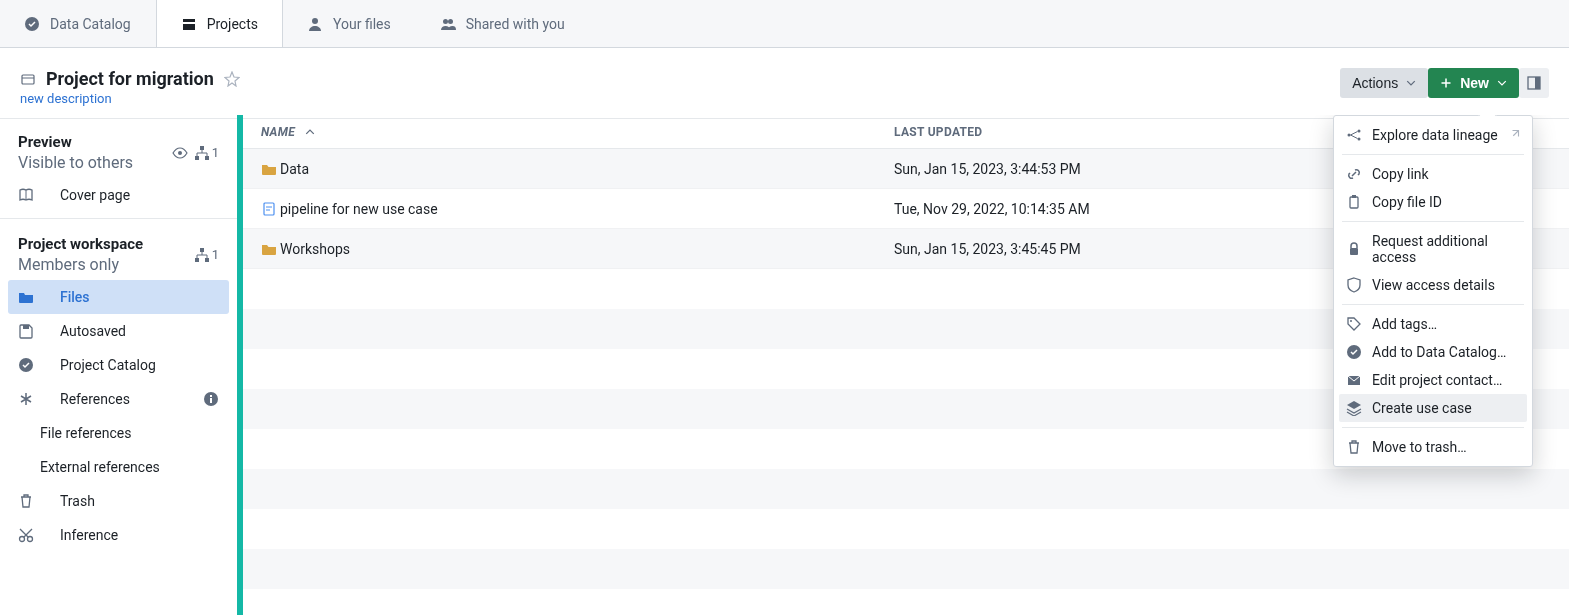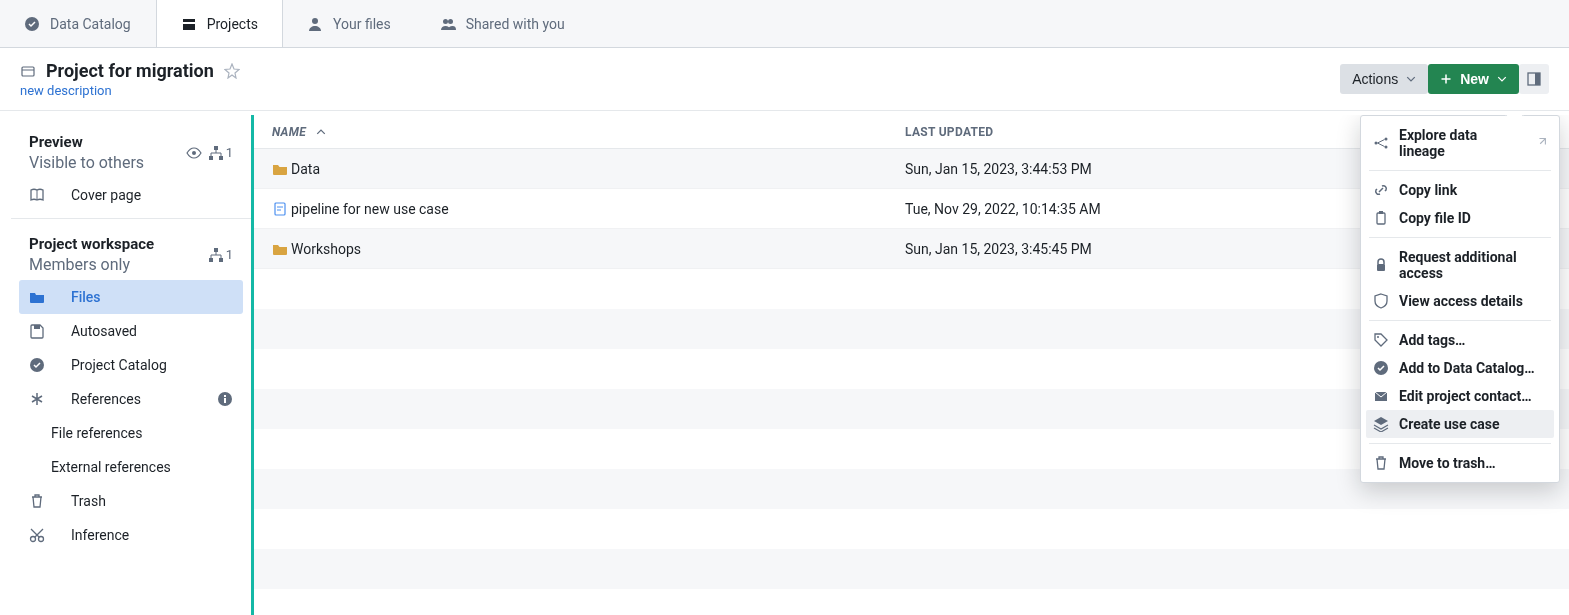--- a/index.html
+++ b/index.html
@@ -6,34 +6,34 @@
   html, body { height: 100%; font-family: -apple-system, BlinkMacSystemFont, "Segoe UI", Roboto, sans-serif; font-size: 14px; color: #1c2127; background: #fff; }
   
   
   .top-tabs { display: flex; height: 48px; background: #f6f7f9; border-bottom: 1px solid #d3d8de; }
   .top-tab { display: flex; align-items: center; gap: 10px; padding: 16px 24px; color: #5f6b7c; cursor: pointer; border-right: 1px solid transparent; }
   .top-tab.active { background: #fff; color: #1c2127; border-right: 1px solid #d3d8de; border-left: 1px solid #d3d8de; }
   .top-tab .icon { width: 16px; height: 16px; }
   
   
   .header { display: flex; align-items: center; justify-content: space-between; padding: 12px 20px 12px 20px; border-bottom: 1px solid #e5e8eb; }
-  .header-left { display: flex; flex-direction: column; gap: 2px; }
+  .header-left { display: flex; flex-direction: column; gap: 2px; margin-top: 8px; }
   .title-row { display: flex; align-items: center; gap: 10px; }
   .title-row h1 { font-size: 18px; font-weight: 700; color: #1c2127; }
   .desc { font-size: 13px; color: #2d72d2; }
   .header-right { display: flex; align-items: center; }
   .btn { display: inline-flex; align-items: center; gap: 8px; height: 30px; padding: 0 12px; border-radius: 3px; font-size: 14px; cursor: pointer; border: none; }
   .btn-actions { background: #dce0e5; color: #1c2127; font-weight: 500; }
   .btn-new { background: #238551; color: #fff; font-weight: 600; }
   .btn-icon-only { display: inline-flex; align-items: center; justify-content: center; width: 30px; height: 30px; background: #edeff2; border-radius: 3px; cursor: pointer; }
   .chev-down { width: 10px; height: 10px; }
   
   
   .body { display: flex; position: absolute; top: 115px; bottom: 0; left: 0; right: 0; }
-  .sidebar { width: 243px; border-right: 3px solid #14b8a6; overflow-y: auto; padding-top: 8px; margin-left: 11px; }
+  .sidebar { width: 243px; border-right: 6px solid #14b8a6; overflow-y: auto; padding-top: 8px; }
   .main { flex: 1; overflow: auto; position: relative; }
   
   
   .sb-section { padding: 10px 18px 6px 18px; }
   .sb-section-head { display: flex; align-items: center; justify-content: space-between; }
   .sb-section-title { font-size: 15px; font-weight: 700; color: #1c2127; }
   .sb-section-sub { font-size: 16px; color: #5f6b7c; margin-top: 2px; }
   .sb-head-icons { display: flex; align-items: center; gap: 6px; color: #5f6b7c; font-size: 13px; }
   .sb-divider { height: 1px; background: #e5e8eb; margin: 6px 0; }
   .sb-item { display: flex; align-items: center; gap: 26px; padding: 9px 18px; cursor: pointer; color: #1c2127; }
@@ -51,21 +51,21 @@
   .tbl-row .name-cell { flex: 0 0 633px; display: flex; align-items: flex-end; gap: 3px; }
   .tbl-row .updated-cell { flex: 1; color: #1c2127; }
   .folder-icon { color: #d9a441; width: 16px; height: 16px; }
   .file-icon { color: #4c90f0; width: 16px; height: 16px; }
   
   
   .empty-stripe { height: 40px; }
   .empty-stripe:nth-child(odd) { background: #f6f7f9; }
   
   
-  .dropdown { position: absolute; top: 0px; right: 9px; width: 200px; background: #fff; border: 1px solid #d3d8de; border-radius: 3px; box-shadow: 0 8px 24px rgba(16,22,26,0.2); z-index: 100; padding: 5px 0; font-weight: bold; }
+  .dropdown { position: absolute; top: 0px; right: 36px; width: 200px; background: #fff; border: 1px solid #d3d8de; border-radius: 3px; box-shadow: 0 8px 24px rgba(16,22,26,0.2); z-index: 100; padding: 5px 0; }
   .dropdown::before { content: ""; position: absolute; top: -7px; right: 38px; width: 12px; height: 12px; background: #fff; border-left: 1px solid #d3d8de; border-top: 1px solid #d3d8de; transform: rotate(45deg); }
   .dd-item { display: flex; align-items: center; gap: 10px; padding: 6px 12px; cursor: pointer; color: #1c2127; font-size: 14px; }
   .dd-item.hover { background: #edeff2; border-radius: 2px; margin: 0 5px; padding-left: 7px; padding-right: 7px; }
   .dd-item .icon { width: 16px; height: 16px; color: #5f6b7c; flex-shrink: 0; }
   .dd-item .extern { margin-left: auto; width: 12px; height: 12px; color: #abb3bf; }
   .dd-divider { height: 1px; background: #e5e8eb; margin: 5px 8px; }
   
   svg { display: block; }
   .muted { color: #5f6b7c; }
   .count-badge { display: inline-flex; align-items: center; gap: 2px; }

